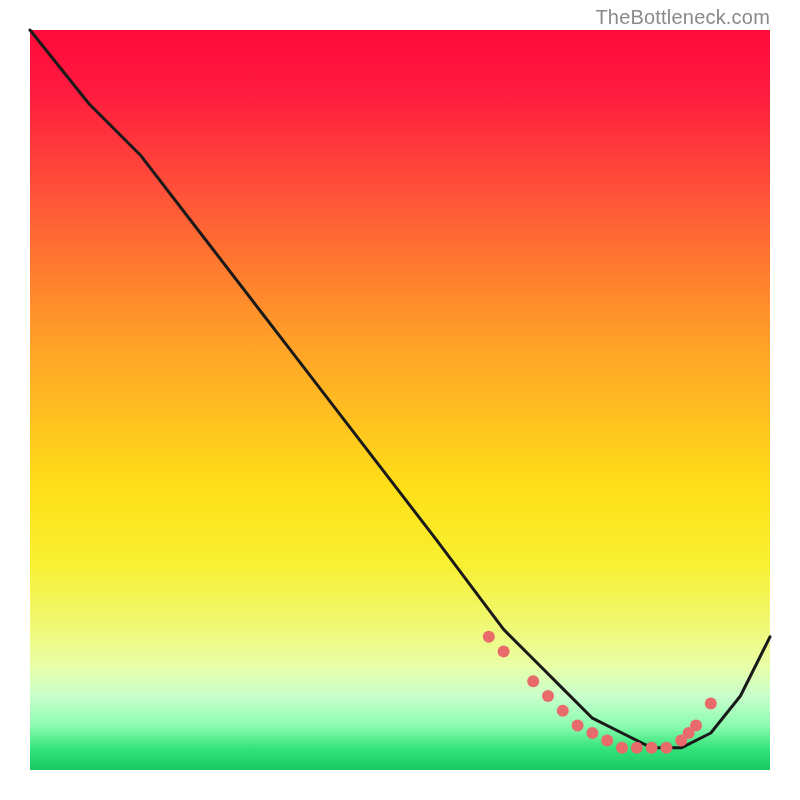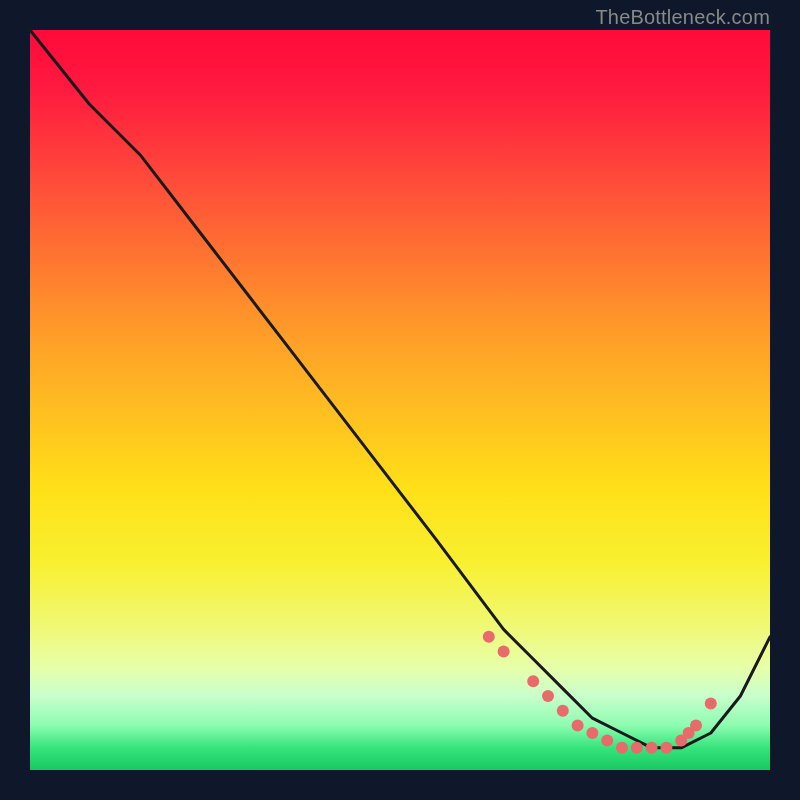--- a/index.html
+++ b/index.html
@@ -1,21 +1,21 @@
 <!DOCTYPE html>
 <html><head>
 <meta charset="utf-8">
 <style>
   * { margin: 0; padding: 0; box-sizing: border-box; }
   html, body { width: 800px; height: 800px; background: #000; overflow: hidden; }
   .stage {
     position: relative;
     width: 800px;
     height: 800px;
-    background: #0f172a;
+    background: #ffffff;
   }
   .plot-area {
     position: absolute;
     left: 30px;
     top: 30px;
     width: 740px;
     height: 740px;
     background: linear-gradient(to bottom,
       #ff0a3a 0%,
       #ff1a3f 8%,

